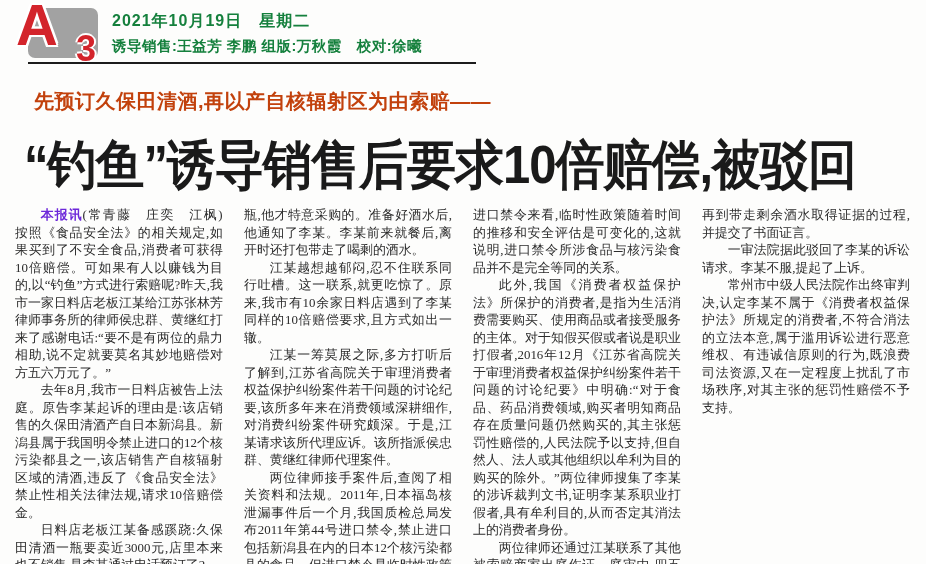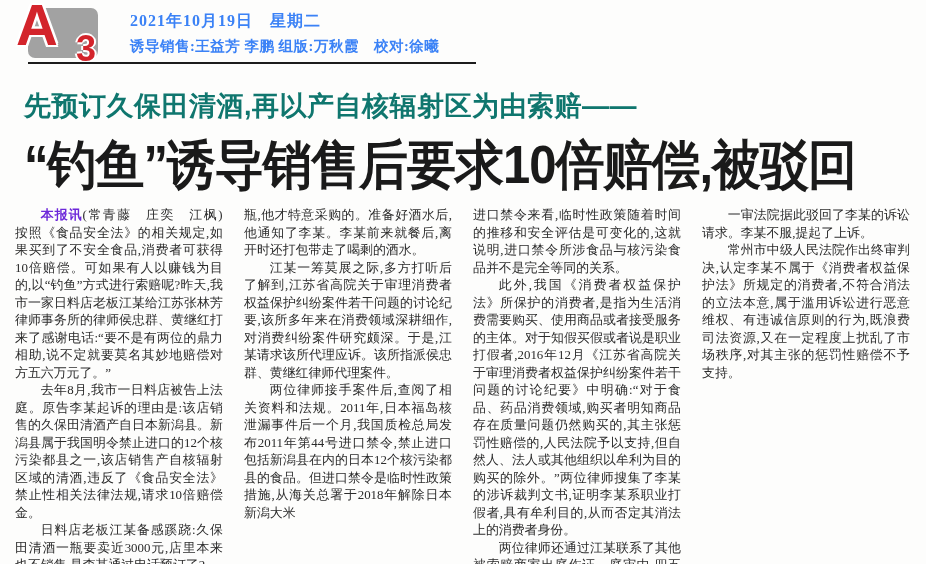--- a/index.html
+++ b/index.html
@@ -22,31 +22,31 @@
     color: #d3242b;
     text-shadow: -2px 0 0 #fff, 2px 0 0 #fff, 0 -2px 0 #fff, 0 2px 0 #fff,
                  -2px -2px 0 #fff, 2px 2px 0 #fff, -2px 2px 0 #fff, 2px -2px 0 #fff;
   }
   .logo-3 {
     position: absolute; right: 6px; bottom: -6px;
     font-family: "Liberation Sans", sans-serif; font-weight: 900; font-size: 36px; line-height: 1;
     color: #d3242b;
     text-shadow: -2px 0 0 #fff, 2px 0 0 #fff, 0 -2px 0 #fff, 0 2px 0 #fff;
   }
-  .head-text { position: absolute; left: 112px; top: 6px;
-    font-family: Liberation Serif, serif; color: #3b82f6; }
+  .head-text { position: absolute; left: 94px; top: 6px;
+    font-family: Liberation Sans, sans-serif; color: #15803d; }
   .date-line { font-size: 16px; font-weight: 600; letter-spacing: 1px; margin-bottom: 5px; }
   .staff-line { font-size: 14.5px; font-weight: 600; letter-spacing: 0.5px; }
   .head-rule { position: absolute; left: 10px; top: 57px; width: 448px; height: 2px; background: #1c1c1c; }
 
   
   .kicker {
-    position: absolute; left: 24px; top: 88px; width: 880px;
+    position: absolute; left: 34px; top: 88px; width: 880px;
     font-family: "Liberation Sans", sans-serif;
-    font-size: 27px; font-weight: 700; color: #0f766e; letter-spacing: 0.5px;
+    font-size: 20px; font-weight: 700; color: #c2410c; letter-spacing: 0.5px;
     white-space: nowrap;
   }
   .headline {
     position: absolute; left: 24px; top: 130px; width: 896px;
     font-family: "Liberation Sans", sans-serif;
     font-size: 49px; font-weight: 900; color: #1a1a1a;
     letter-spacing: -1px; white-space: nowrap;
     transform: scaleY(1.08); transform-origin: top left;
   }
 
@@ -89,29 +89,31 @@
   <div class="article">
 
     <div class="col">
       <p class="p indent"><b class="lead">本报讯</b><span class="byline">(常青藤　庄奕　江枫) </span><span>按照《食品安全法》的相关规定,如果买到了不安全食品,消费者可获得10倍赔偿。可如果有人以赚钱为目的,以“钓鱼”方式进行索赔呢?昨天,我市一家日料店老板江某给江苏张林芳律师事务所的律师侯忠群、黄继红打来了感谢电话:“要不是有两位的鼎力相助,说不定就要莫名其妙地赔偿对方五六万元了。”</span></p>
       <p class="p indent">去年8月,我市一日料店被告上法庭。原告李某起诉的理由是:该店销售的久保田清酒产自日本新潟县。新潟县属于我国明令禁止进口的12个核污染都县之一,该店销售产自核辐射区域的清酒,违反了《食品安全法》禁止性相关法律法规,请求10倍赔偿金。</p>
       <p class="p indent">日料店老板江某备感蹊跷:久保田清酒一瓶要卖近3000元,店里本来也不销售,是李某通过电话预订了2</p>
     </div>
 
     <div class="col">
       <p class="p">瓶,他才特意采购的。准备好酒水后,他通知了李某。李某前来就餐后,离开时还打包带走了喝剩的酒水。</p>
+      <p class="p indent">江某越想越郁闷,忍不住联系同行吐槽。这一联系,就更吃惊了。原来,我市有10余家日料店遇到了李某同样的10倍赔偿要求,且方式如出一辙。</p>
       <p class="p indent">江某一筹莫展之际,多方打听后了解到,江苏省高院关于审理消费者权益保护纠纷案件若干问题的讨论纪要,该所多年来在消费领域深耕细作,对消费纠纷案件研究颇深。于是,江某请求该所代理应诉。该所指派侯忠群、黄继红律师代理案件。</p>
       <p class="p indent">两位律师接手案件后,查阅了相关资料和法规。2011年,日本福岛核泄漏事件后一个月,我国质检总局发布2011年第44号进口禁令,禁止进口包括新潟县在内的日本12个核污染都县的食品。但进口禁令是临时性政策措施,从海关总署于2018年解除日本新潟大米</p>
     </div>
 
     <div class="col">
       <p class="p">进口禁令来看,临时性政策随着时间的推移和安全评估是可变化的,这就说明,进口禁令所涉食品与核污染食品并不是完全等同的关系。</p>
       <p class="p indent">此外,我国《消费者权益保护法》所保护的消费者,是指为生活消费需要购买、使用商品或者接受服务的主体。对于知假买假或者说是职业打假者,2016年12月《江苏省高院关于审理消费者权益保护纠纷案件若干问题的讨论纪要》中明确:“对于食品、药品消费领域,购买者明知商品存在质量问题仍然购买的,其主张惩罚性赔偿的,人民法院予以支持,但自然人、法人或其他组织以牟利为目的购买的除外。”两位律师搜集了李某的涉诉裁判文书,证明李某系职业打假者,具有牟利目的,从而否定其消法上的消费者身份。</p>
       <p class="p indent">两位律师还通过江某联系了其他被索赔商家出庭作证。庭审中,四五名作证商家讲述了李某等人从预订到消费、</p>
     </div>
 
     <div class="col">
+      <p class="p">再到带走剩余酒水取得证据的过程,并提交了书面证言。</p>
       <p class="p indent">一审法院据此驳回了李某的诉讼请求。李某不服,提起了上诉。</p>
       <p class="p indent">常州市中级人民法院作出终审判决,认定李某不属于《消费者权益保护法》所规定的消费者,不符合消法的立法本意,属于滥用诉讼进行恶意维权、有违诚信原则的行为,既浪费司法资源,又在一定程度上扰乱了市场秩序,对其主张的惩罚性赔偿不予支持。</p>
     </div>
 
   </div>
 </div>
 
 </body></html>

